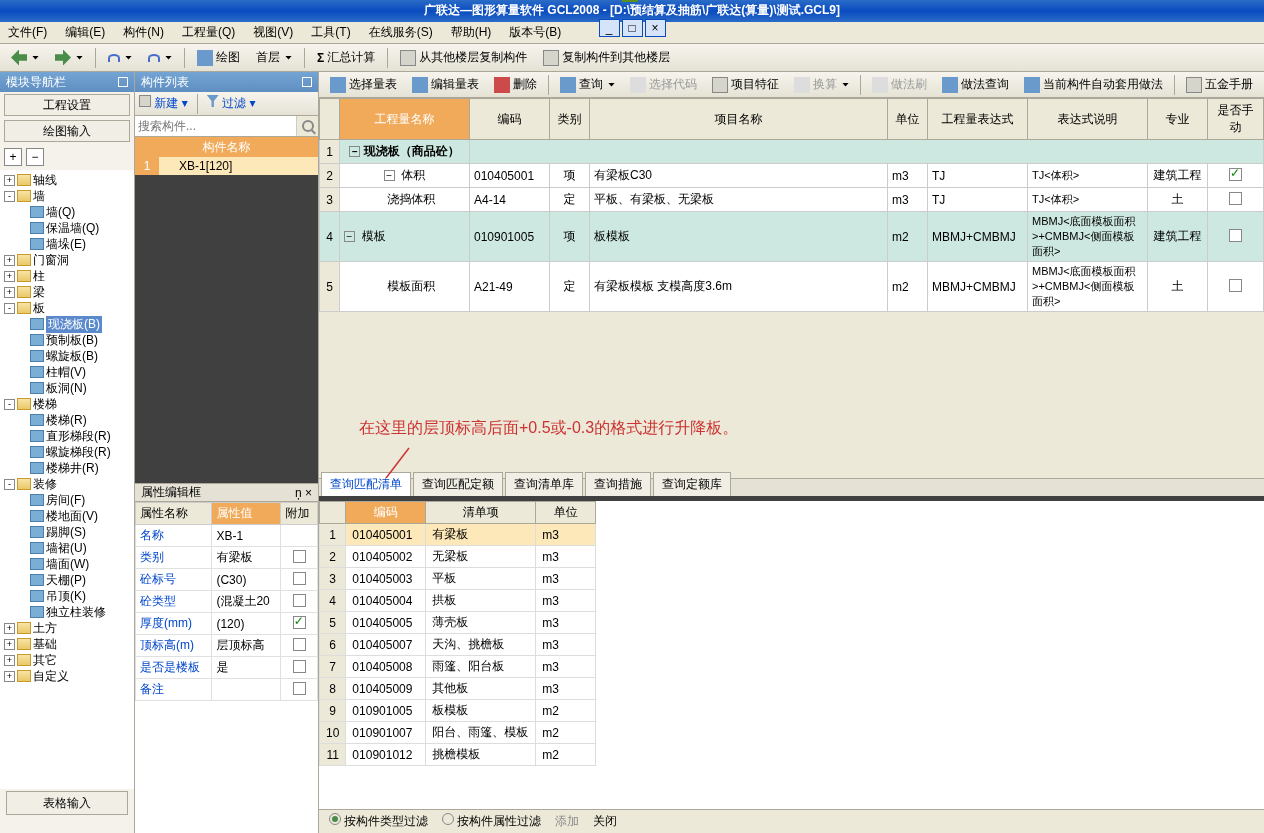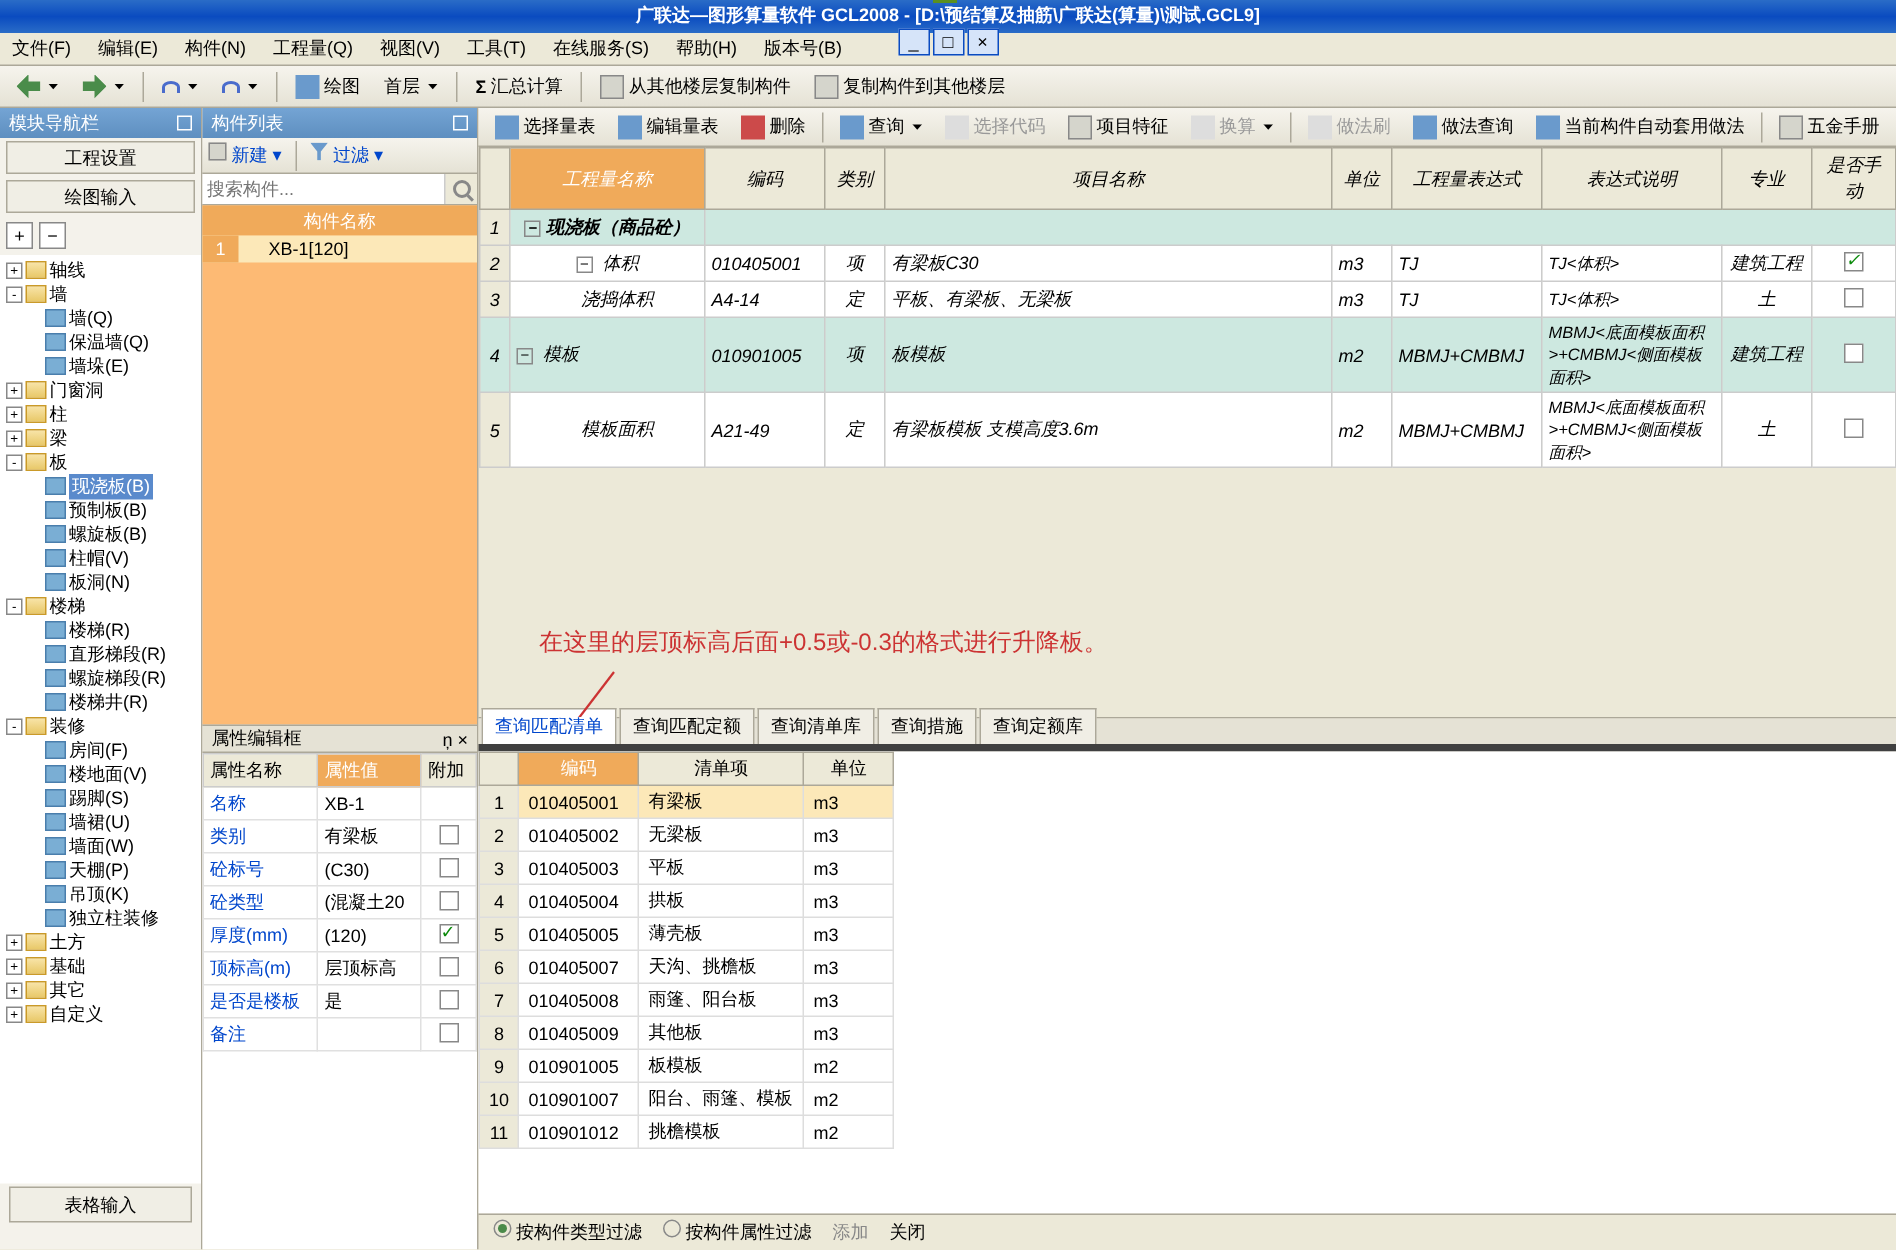--- a/index.html
+++ b/index.html
@@ -56,21 +56,21 @@
 
 
 .mid-toolbar { height: 24px; background: linear-gradient(180deg, #f6f4ed 0%, #e5e2d5 100%); border-bottom: 1px solid #aca899; display: flex; align-items: center; padding: 0 4px; gap: 6px; }
 .mid-toolbar a { color: #0046cc; text-decoration: none; }
 .search-row { display: flex; border-bottom: 1px solid #aca899; }
 .search-row input { flex: 1; border: none; padding: 3px; outline: none; }
 .search-row .btn { width: 22px; border-left: 1px solid #ccc; display: flex; align-items: center; justify-content: center; }
 .mag-icon { width: 12px; height: 12px; border: 2px solid #888; border-radius: 50%; position: relative; }
 .mag-icon::after { content: ''; position: absolute; width: 5px; height: 2px; background: #888; bottom: -3px; right: -4px; transform: rotate(45deg); }
 
-.comp-list { flex: 1; background: #fdba74; }
+.comp-list { flex: 1; background: #404040; }
 .comp-hdr { height: 20px; background: #f0aa5a; color: #fff; display: flex; align-items: center; justify-content: center; }
 .comp-row { height: 18px; display: flex; align-items: center; background: #fce8b8; }
 .comp-row .num { width: 24px; text-align: center; background: #f0aa5a; color: #fff; height: 100%; display: flex; align-items: center; justify-content: center; }
 .comp-row .name { flex: 1; padding-left: 20px; }
 
 
 .prop-panel { height: 350px; border-top: 1px solid #aca899; display: flex; flex-direction: column; }
 .prop-hdr { height: 18px; background: #e5e2d5; border-bottom: 1px solid #aca899; display: flex; align-items: center; padding: 0 6px; justify-content: space-between; }
 .prop-table { flex: 1; overflow: auto; background: #fff; }
 .prop-table table { width: 100%; border-collapse: collapse; }
@@ -81,21 +81,21 @@
 .prop-table td.chk { text-align: center; }
 .chkbox { width: 13px; height: 13px; border: 1px solid #888; display: inline-block; background: #fff; position: relative; }
 .chkbox.on::after { content: '✓'; position: absolute; top: -3px; left: 0; color: #0a8a0a; font-size: 12px; }
 
 
 .toolbar2 { height: 26px; background: linear-gradient(180deg, #f6f4ed 0%, #e5e2d5 100%); border-bottom: 1px solid #aca899; display: flex; align-items: center; padding: 0 4px; gap: 1px; flex-wrap: nowrap; overflow: hidden; }
 .toolbar2 .tb-btn { font-size: 12px; white-space: nowrap; }
 .toolbar2 .dim { color: #999; }
 
 .main-grid { flex: 0 0 auto; overflow: auto; }
-.main-grid table { border-collapse: collapse; width: 100%; font-style: italic; }
+.main-grid table { border-collapse: collapse; width: 100%; }
 .main-grid th { background: #ece9d8; border: 1px solid #aca899; padding: 3px 4px; font-weight: normal; height: 22px; }
 .main-grid th.eng { background: #f0aa5a; color: #fff; }
 .main-grid td { border: 1px solid #ccc; padding: 2px 4px; height: 24px; background: #fff; }
 .main-grid td.num { background: #ece9d8; text-align: center; width: 20px; }
 .main-grid tr.hl td { background: #cde8e0; }
 .main-grid tr.group td.engcol { background: #cde8e0; font-weight: bold; text-align: center; }
 .expand-box { width: 11px; height: 11px; border: 1px solid #888; display: inline-flex; align-items: center; justify-content: center; font-size: 10px; line-height: 9px; }
 
 
 .annotation { position: absolute; color: #cc3333; font-size: 16px; }

